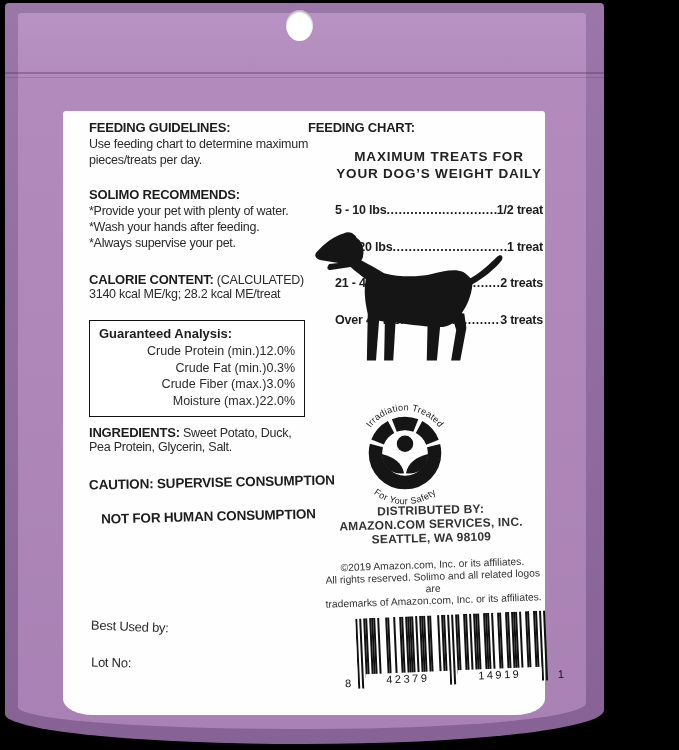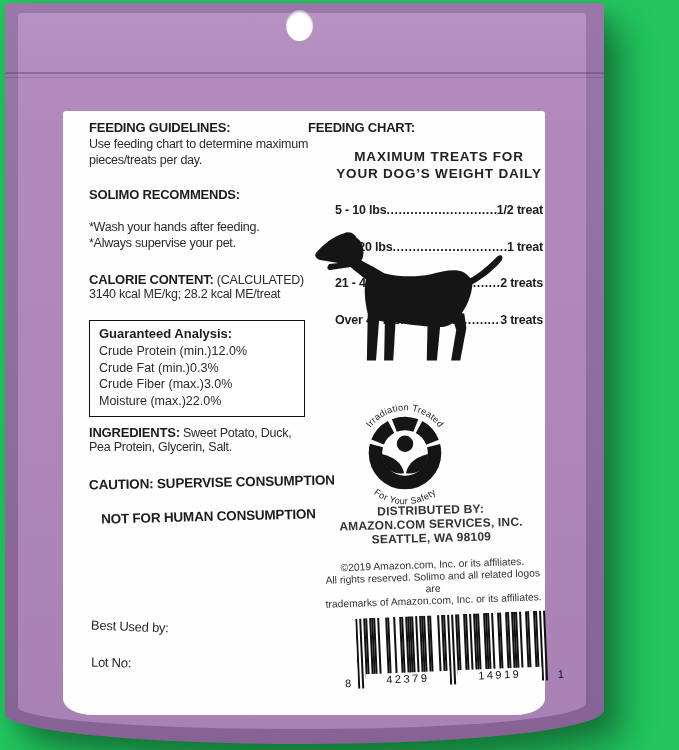--- a/index.html
+++ b/index.html
@@ -1,17 +1,17 @@
 <!DOCTYPE html>
 <html><head>
 <meta charset="utf-8">
 <style>
   html,body{margin:0;padding:0;background:#ffffff;}
   body{font-family:"Liberation Sans",sans-serif;color:#1c1c1c;}
-  .stage{position:relative;width:679px;height:750px;background:#22c55e;overflow:hidden;}
+  .stage{position:relative;width:679px;height:750px;background:#000000;overflow:hidden;}
 
   
   .package{position:absolute;left:5px;top:3px;width:599px;height:741px;
     background:linear-gradient(180deg,#9a77a8 0%,#8f6c9d 55%,#866295 100%);
     border-radius:4px 4px 50% 50% / 4px 4px 34px 30px;
     filter:drop-shadow(20px 22px 16px rgba(0,0,0,.30)) drop-shadow(5px 8px 8px rgba(0,0,0,.15));}
   .package-inner{position:absolute;left:13px;top:10px;right:18px;bottom:15px;
     background:linear-gradient(180deg,#b792c2 0%,#b28bbc 10%,#ae87b8 55%,#a981b4 100%);
     border-radius:3px 3px 48% 48% / 3px 3px 26px 22px;}
   .seam{position:absolute;left:0;right:0;top:69px;height:2px;background:rgba(80,45,92,.35);}
@@ -24,21 +24,21 @@
     border-radius:3px 3px 30px 30px / 3px 3px 16px 16px;}
 
   .t{position:absolute;white-space:nowrap;}
   .h{font-weight:bold;font-size:13px;letter-spacing:-0.2px;}
   .b{font-size:12.5px;letter-spacing:-0.25px;color:#2a2a2a;}
 
   
   .ga-box{position:absolute;left:26px;top:209px;width:196px;border:1.5px solid #111;
     padding:5px 9px 7px 9px;background:#fff;}
   .ga-head{font-weight:bold;font-size:13px;margin-bottom:2px;}
-  .ga-row{display:flex;justify-content:flex-start;font-size:12.5px;line-height:16.5px;color:#2a2a2a;}
+  .ga-row{display:flex;justify-content:flex-end;font-size:12.5px;line-height:16.5px;color:#2a2a2a;}
 
   
   .fc-title{position:absolute;text-align:center;font-weight:bold;font-size:13.5px;letter-spacing:0.8px;color:#222;}
   .fc-rows{position:absolute;left:272px;top:71px;width:208px;text-align:right;}
   .fc-row{display:flex;align-items:baseline;font-weight:bold;font-size:12.5px;line-height:16.5px;letter-spacing:-0.2px;}
   .fc-dots{flex:1;overflow:hidden;white-space:nowrap;font-weight:bold;letter-spacing:0.5px;}
   .fc-amt{white-space:nowrap;margin-top:20px;}
 
   .dog{position:absolute;left:248px;top:117px;width:198px;height:138px;}
 
@@ -72,20 +72,21 @@
     <div class="seam2"></div>
     <div class="hole"></div>
 
     <div class="label">
 
       <div class="t h" style="left:26px;top:9px;">FEEDING GUIDELINES:</div>
       <div class="t b" style="left:26px;top:26px;">Use feeding chart to determine maximum</div>
       <div class="t b" style="left:26px;top:42px;">pieces/treats per day.</div>
 
       <div class="t h" style="left:26px;top:76px;">SOLIMO RECOMMENDS:</div>
+      <div class="t b" style="left:26px;top:93px;">*Provide your pet with plenty of water.</div>
       <div class="t b" style="left:26px;top:109px;">*Wash your hands after feeding.</div>
       <div class="t b" style="left:26px;top:125px;text-align:center;">*Always supervise your pet.</div>
 
       <div class="t" style="left:26px;top:159px;">
         <span class="h">CALORIE CONTENT:</span><span class="b"> (CALCULATED)</span>
       </div>
       <div class="t b" style="left:26px;top:176px;">3140 kcal ME/kg; 28.2 kcal ME/treat</div>
 
       <div class="ga-box">
         <div class="ga-head">Guaranteed Analysis:</div>

